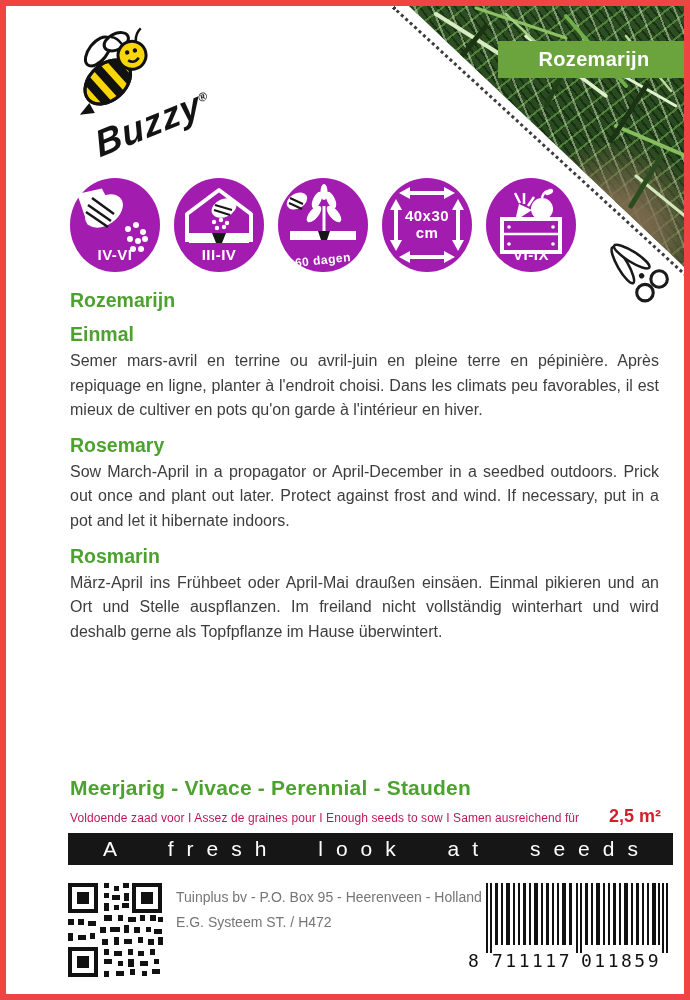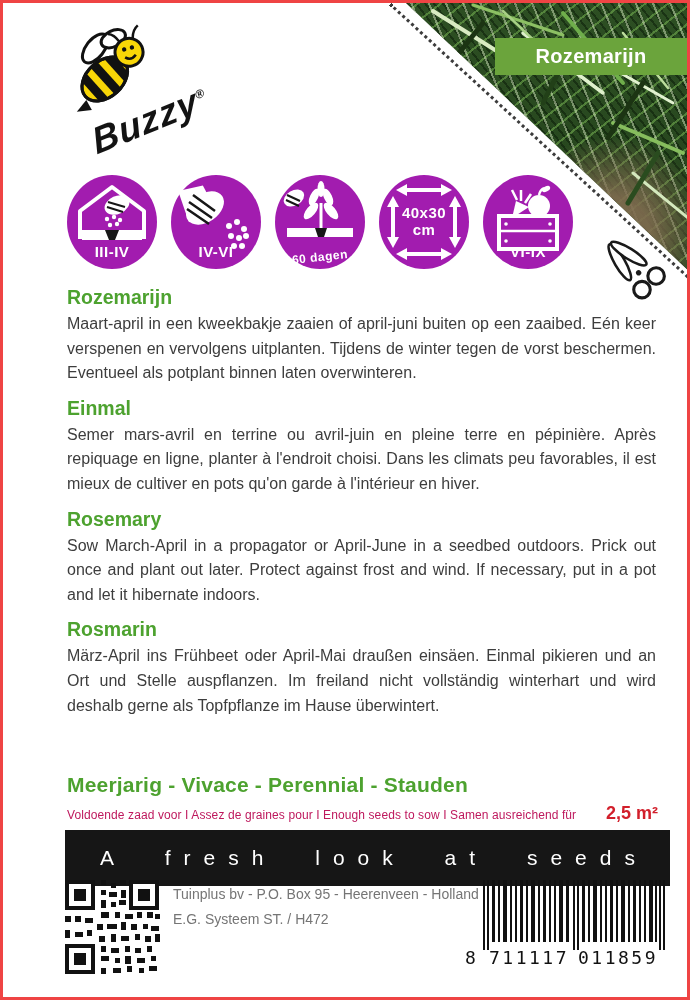--- a/index.html
+++ b/index.html
@@ -1,18 +1,18 @@
 <!DOCTYPE html>
 <html><head>
 <meta charset="utf-8">
 <style>
   html,body { margin:0; padding:0; background:#fff; }
   .page {
     position:relative; width:690px; height:1000px; margin:0 auto;
-    background:#ffffff; border:3px solid #ef4444; box-sizing:border-box;
+    background:#ffffff; border:6px solid #ef4444; box-sizing:border-box;
     overflow:hidden; font-family:"Liberation Sans", sans-serif;
   }
 
   
   .photo {
     position:absolute; top:0; left:0; width:690px; height:292px;
     clip-path: polygon(403px 0, 690px 0, 690px 272px);
     background:
       radial-gradient(circle at 88% 80%, rgba(128,108,80,.9) 0 40px, rgba(128,108,80,0) 100px),
       repeating-linear-gradient(68deg, rgba(224,240,202,0) 0 7px, rgba(224,240,202,.45) 7px 9px, rgba(224,240,202,0) 9px 16px),
@@ -66,21 +66,21 @@
   .lang-section h3 { margin:0 0 3px 0; font-size:19.5px; font-weight:bold; color:#4da22f; }
   .lang-section p  { margin:0; font-size:16px; line-height:24.6px; color:#3d3d3d; text-align:justify; }
 
   .perennial { position:absolute; left:64px; top:770px; font-size:21px; font-weight:bold; color:#4da22f; letter-spacing:.2px; }
 
   .seeds-line { position:absolute; left:64px; top:801px; width:591px; display:flex; justify-content:space-between; align-items:flex-end; }
   .seeds-text  { font-size:12px; color:#be185d; letter-spacing:.1px; }
   .seeds-value { font-size:18px; font-weight:bold; color:#d21f2b; line-height:1;margin-left:28px; }
 
   .tagline-bar {
-    position:absolute; left:62px; top:827px; width:605px; height:56px; background:#161616;
+    position:absolute; left:62px; top:827px; width:605px; height:32px; background:#161616;
     color:#fff; display:flex; align-items:center; justify-content:center;
     font-size:21px; letter-spacing:13px; word-spacing:20px; padding-left:13px; box-sizing:border-box;
     white-space:nowrap;
     text-align:center;
   }
 
   
   .qr { position:absolute; left:62px; top:877px; }
   .address { position:absolute; left:170px; top:883px; color:#757575; font-size:14px; }
   .address div { margin-bottom:9px; }
@@ -159,57 +159,57 @@
         <path d="M89,25 q2,-8 8,-11" stroke="#111" stroke-width="2.5" fill="none"></path>
       </g>
     </svg>
     <div class="logo-text"><span>Buzzy</span><sup>®</sup></div>
   </div>
 
   <div class="icons">
 
     <div class="icon">
       <svg width="90" height="94" viewBox="0 0 90 94">
-        <path d="M13,64 V36 L45,12 L77,36 V64" fill="none" stroke="#fff" stroke-width="4" stroke-linejoin="round"></path>
-        <rect x="15" y="55" width="60" height="10" fill="#fff"></rect>
-        <path d="M38,55 h14 l-4,10 h-6 z" fill="#171717"></path>
-        <ellipse cx="50" cy="30" rx="13" ry="9" fill="#fff" transform="rotate(-24 50 30)"></ellipse>
-        <path d="M41,27 l17,5 M40,32 l16,5" stroke="#171717" stroke-width="2" fill="none"></path>
-        <g fill="#fff">
-          <circle cx="40" cy="44" r="2.2"></circle>
-            <circle cx="47" cy="42" r="2.2"></circle>
-            <circle cx="53" cy="45" r="2.2"></circle>
-          <circle cx="43" cy="50" r="2.2"></circle>
-            <circle cx="50" cy="49" r="2.2"></circle>
-        </g>
-      </svg>
-      <div class="icon-label">III-IV</div>
-    </div>
-
-    <div class="icon">
-      <svg width="90" height="94" viewBox="0 0 90 94">
         <path d="M6,18 L30,10 L46,34 L20,48 z" fill="#fff" transform="rotate(6 26 28)"></path>
         <ellipse cx="34" cy="33" rx="21" ry="14" fill="#fff" transform="rotate(-35 34 33)"></ellipse>
         <path d="M22,20 l22,16 M18,27 l23,16 M16,34 l22,15" stroke="#171717" stroke-width="2.5" fill="none"></path>
         <g fill="#fff">
           <circle cx="58" cy="51" r="3"></circle>
             <circle cx="66" cy="47" r="3"></circle>
             <circle cx="73" cy="54" r="3"></circle>
           <circle cx="60" cy="61" r="3"></circle>
             <circle cx="68" cy="63" r="3"></circle>
             <circle cx="75" cy="61" r="3"></circle>
           <circle cx="63" cy="71" r="3"></circle>
             <circle cx="71" cy="71" r="3"></circle>
         </g>
       </svg>
       <div class="icon-label">IV-VI</div>
     </div>
 
     <div class="icon">
       <svg width="90" height="94" viewBox="0 0 90 94">
+        <path d="M13,64 V36 L45,12 L77,36 V64" fill="none" stroke="#fff" stroke-width="4" stroke-linejoin="round"></path>
+        <rect x="15" y="55" width="60" height="10" fill="#fff"></rect>
+        <path d="M38,55 h14 l-4,10 h-6 z" fill="#171717"></path>
+        <ellipse cx="50" cy="30" rx="13" ry="9" fill="#fff" transform="rotate(-24 50 30)"></ellipse>
+        <path d="M41,27 l17,5 M40,32 l16,5" stroke="#171717" stroke-width="2" fill="none"></path>
+        <g fill="#fff">
+          <circle cx="40" cy="44" r="2.2"></circle>
+            <circle cx="47" cy="42" r="2.2"></circle>
+            <circle cx="53" cy="45" r="2.2"></circle>
+          <circle cx="43" cy="50" r="2.2"></circle>
+            <circle cx="50" cy="49" r="2.2"></circle>
+        </g>
+      </svg>
+      <div class="icon-label">III-IV</div>
+    </div>
+
+    <div class="icon">
+      <svg width="90" height="94" viewBox="0 0 90 94">
         <rect x="12" y="53" width="66" height="9" fill="#fff"></rect>
         <path d="M40,53 h12 l-3,9 h-6 z" fill="#171717"></path>
         <path d="M46,53 V28" stroke="#fff" stroke-width="3"></path>
         <g fill="#fff">
           <ellipse cx="36" cy="36" rx="4.5" ry="10" transform="rotate(40 36 36)"></ellipse>
           <ellipse cx="56" cy="36" rx="4.5" ry="10" transform="rotate(-40 56 36)"></ellipse>
           <ellipse cx="39" cy="22" rx="4" ry="9" transform="rotate(25 39 22)"></ellipse>
           <ellipse cx="53" cy="22" rx="4" ry="9" transform="rotate(-25 53 22)"></ellipse>
           <ellipse cx="46" cy="14" rx="3.5" ry="8"></ellipse>
         </g>
@@ -257,29 +257,28 @@
             <circle cx="67" cy="66" r="1.8"></circle>
         </g>
       </svg>
       <div class="icon-label">VI-IX</div>
     </div>
   </div>
 
   <div class="sections">
     <div class="lang-section">
       <h3>Rozemarijn</h3>
-      <p>Maart-april in een kweekbakje zaaien of april-juni buiten op een zaaibed. Eén keer verspenen en vervolgens uitplanten. Tijdens de winter tegen de vorst beschermen. Eventueel als potplant binnen laten overwinteren.</p>
     </div>
     <div class="lang-section">
       <h3>Einmal</h3>
       <p>Semer mars-avril en terrine ou avril-juin en pleine terre en pépinière. Après repiquage en ligne, planter à l'endroit choisi. Dans les climats peu favorables, il est mieux de cultiver en pots qu'on garde à l'intérieur en hiver.</p>
     </div>
     <div class="lang-section">
       <h3>Rosemary</h3>
-      <p>Sow March-April in a propagator or April-June in a seedbed outdoors. Prick out once and plant out later. Protect against frost and wind. If necessary, put in a pot and let it hibernate indoors.</p>
+      <p>Sow March-April in a propagator or April-December in a seedbed outdoors. Prick out once and plant out later. Protect against frost and wind. If necessary, put in a pot and let it hibernate indoors.</p>
     </div>
     <div class="lang-section">
       <h3>Rosmarin</h3>
       <p>März-April ins Frühbeet oder April-Mai draußen einsäen. Einmal pikieren und an Ort und Stelle auspflanzen. Im freiland nicht vollständig winterhart und wird deshalb gerne als Topfpflanze im Hause überwintert.</p>
     </div>
   </div>
 
   <div class="perennial">Meerjarig - Vivace - Perennial - Stauden</div>
 
   <div class="seeds-line">

